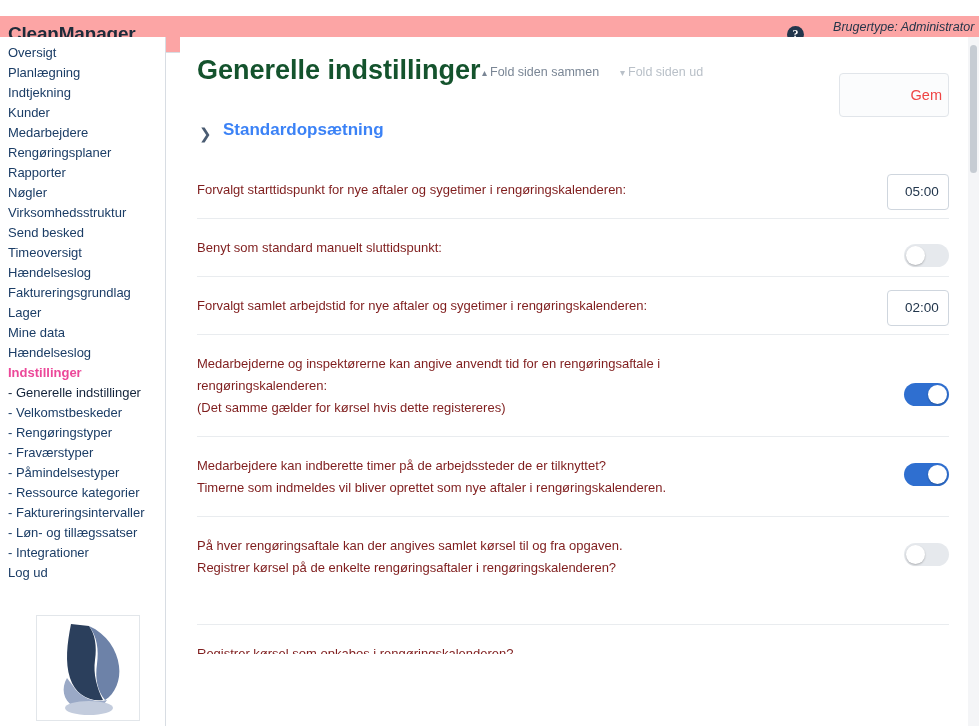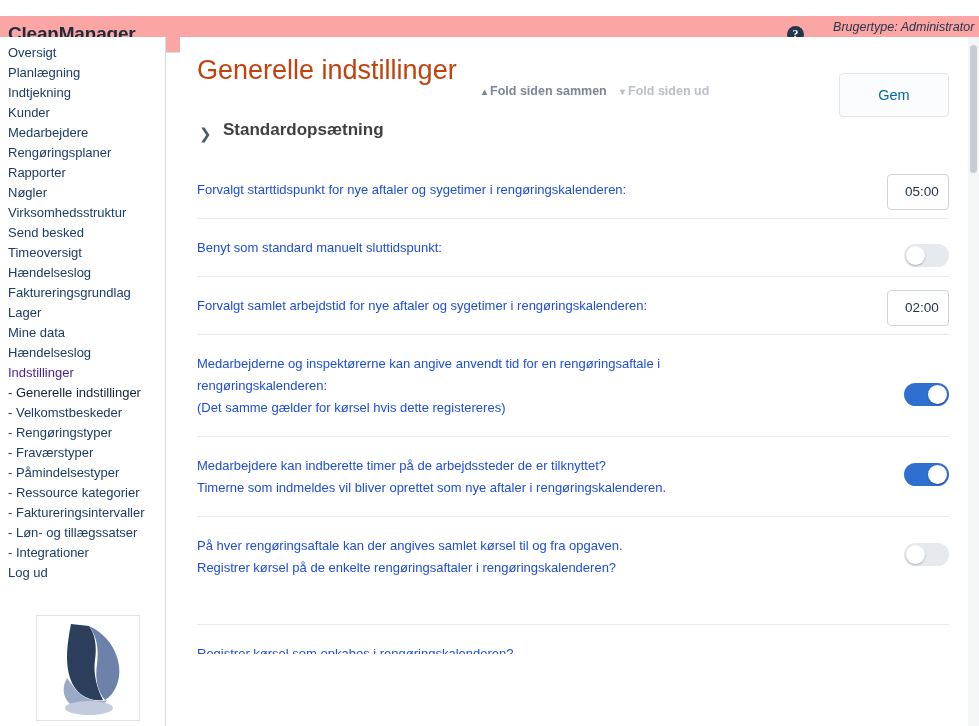--- a/index.html
+++ b/index.html
@@ -72,21 +72,21 @@
   .nav-item {
     display: block;
     font-size: 13px;
     color: #1b3d66;
     padding: 2px 0 2px 8px;
     line-height: 16px;
     text-decoration: none;
     cursor: pointer;
     white-space: nowrap;
   }
-  .nav-item.bold { font-weight: normal; color: #4c1d95; }
+  .nav-item.bold { font-weight: bold; color: #ec4899; }
   .nav-item.sub { padding-left: 8px; }
   .nav-item.sub-active { font-weight: normal; color: #12233a; }
 
   .logo-wrap {
     position: absolute;
     left: 36px;
     top: 578px;
     width: 104px;
     height: 106px;
     border: 1px solid #e2e6ea;
@@ -105,86 +105,86 @@
   }
   .page-head {
     position: relative;
     height: 80px;
   }
   .page-title {
     position: absolute;
     left: 17px;
     top: 18px;
     font-size: 27px;
-    color: #c2410c;
-    font-weight: normal;
+    color: #14532d;
+    font-weight: bold;
     margin: 0;
   }
   .collapse-link, .expand-link {
     position: absolute;
-    top: 47px;
+    top: 28px;
     font-size: 12.5px;
     cursor: pointer;
     white-space: nowrap;
-    font-weight: bold;
   }
   .collapse-link { left: 302px; color: #7a8695; }
   .expand-link { left: 440px; color: #b9c0c8; }
   .chev { font-size: 10px; margin-right: 3px; }
 
   .save-btn {
     position: absolute;
     right: 30px;
     top: 36px;
     width: 110px;
     height: 44px;
     border: 1px solid #e1e5ea;
     border-radius: 4px;
     background: #fbfcfd;
-    color: #0369a1;
+    color: #ef4444;
     font-size: 14.5px;
     cursor: default;
+    text-align: right;
   }
 
   .section-head {
     position: relative;
     margin: 0 0 0 17px;
     height: 44px;
   }
   .section-head .caret {
     position: absolute;
     left: 2px;
     top: 8px;
     font-size: 15px;
     color: #4a5c72;
   }
   .section-head .title {
     position: absolute;
     left: 26px;
     top: 3px;
     font-size: 17px;
     font-weight: bold;
-    color: #404040;
+    color: #3b82f6;
   }
 
   .rows {
     margin-left: 17px;
     margin-right: 30px;
     position: relative;
   }
   .row {
     position: relative;
     border-top: 1px solid #e9ecef;
     padding: 18px 0 17px 0;
     min-height: 57px;
   }
   .row:first-child { border-top: none; }
   .row-label {
     font-size: 13px;
-    color: #1d4ed8;
+    color: #7f1d1d;
     line-height: 22px;
     max-width: 620px;
   }
 
   .timebox {
     position: absolute;
     right: 0;
     top: 13px;
     width: 62px;
     height: 36px;

